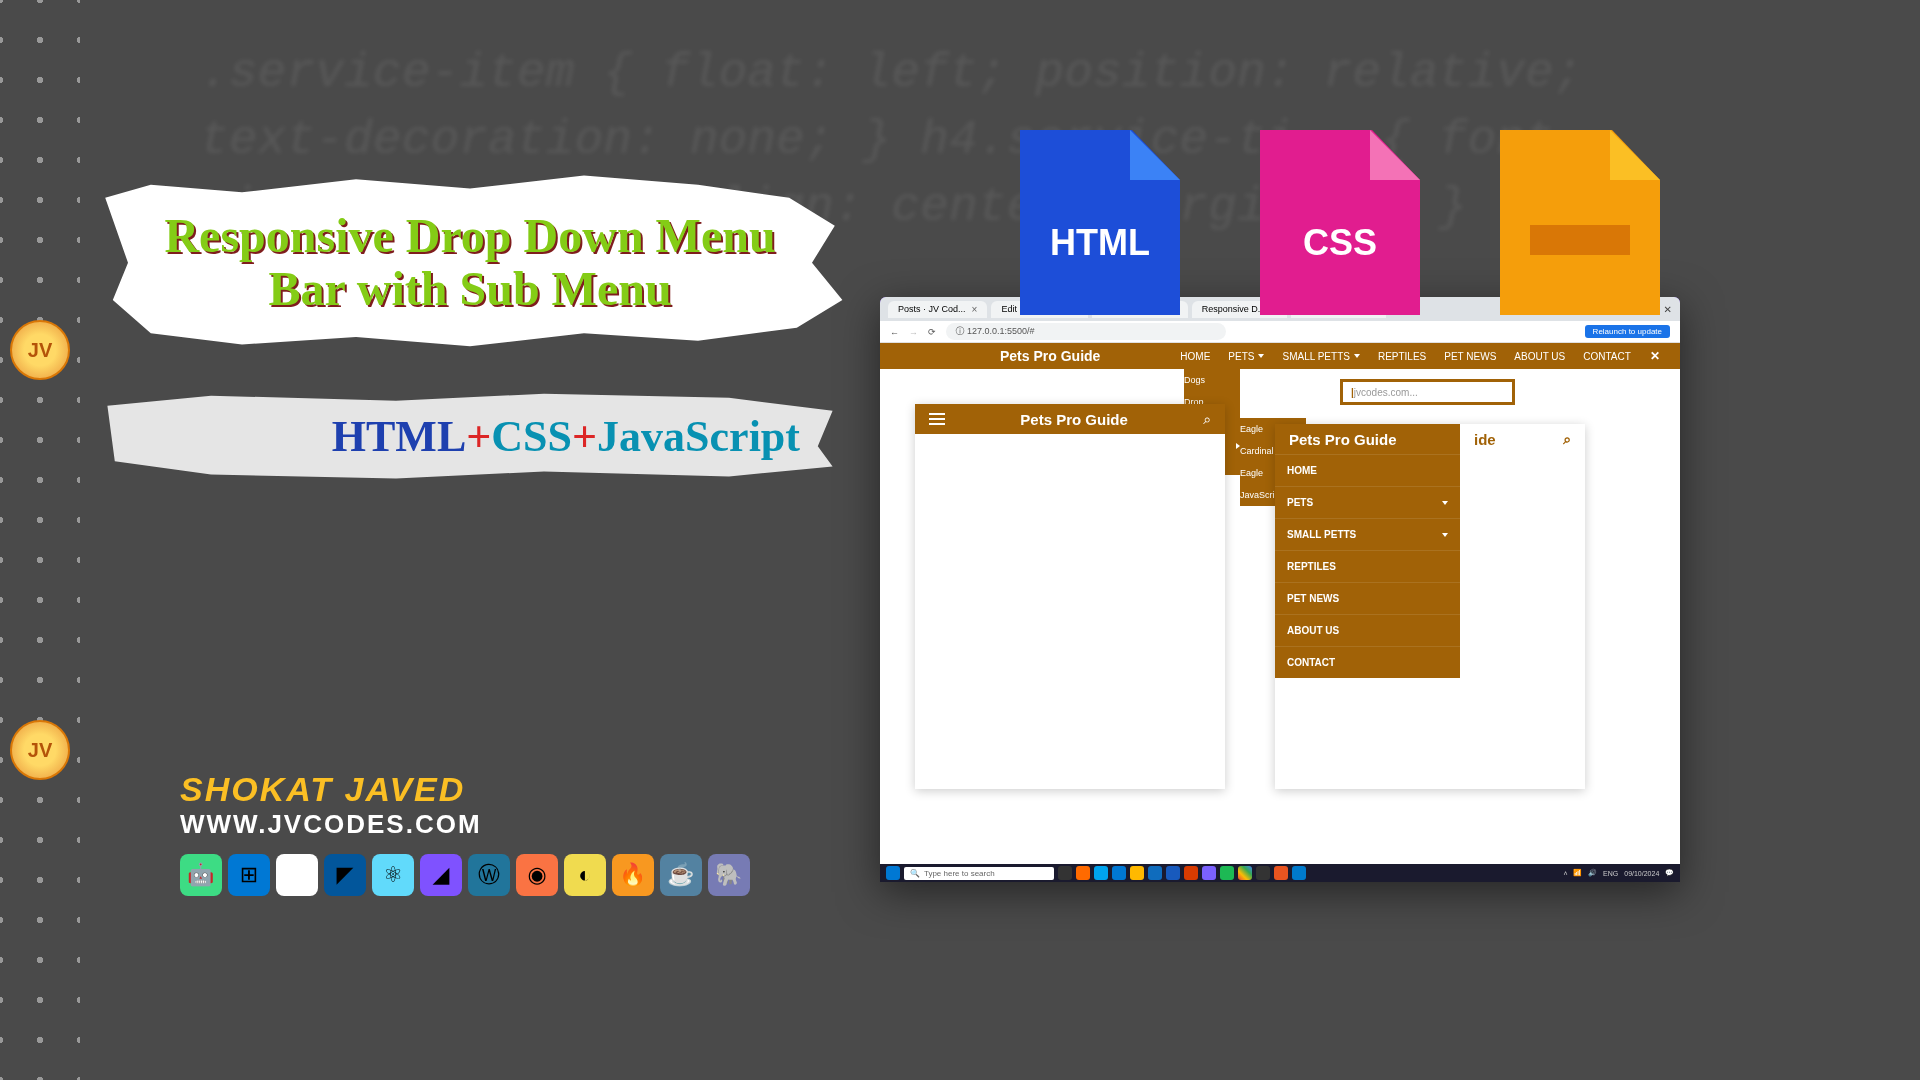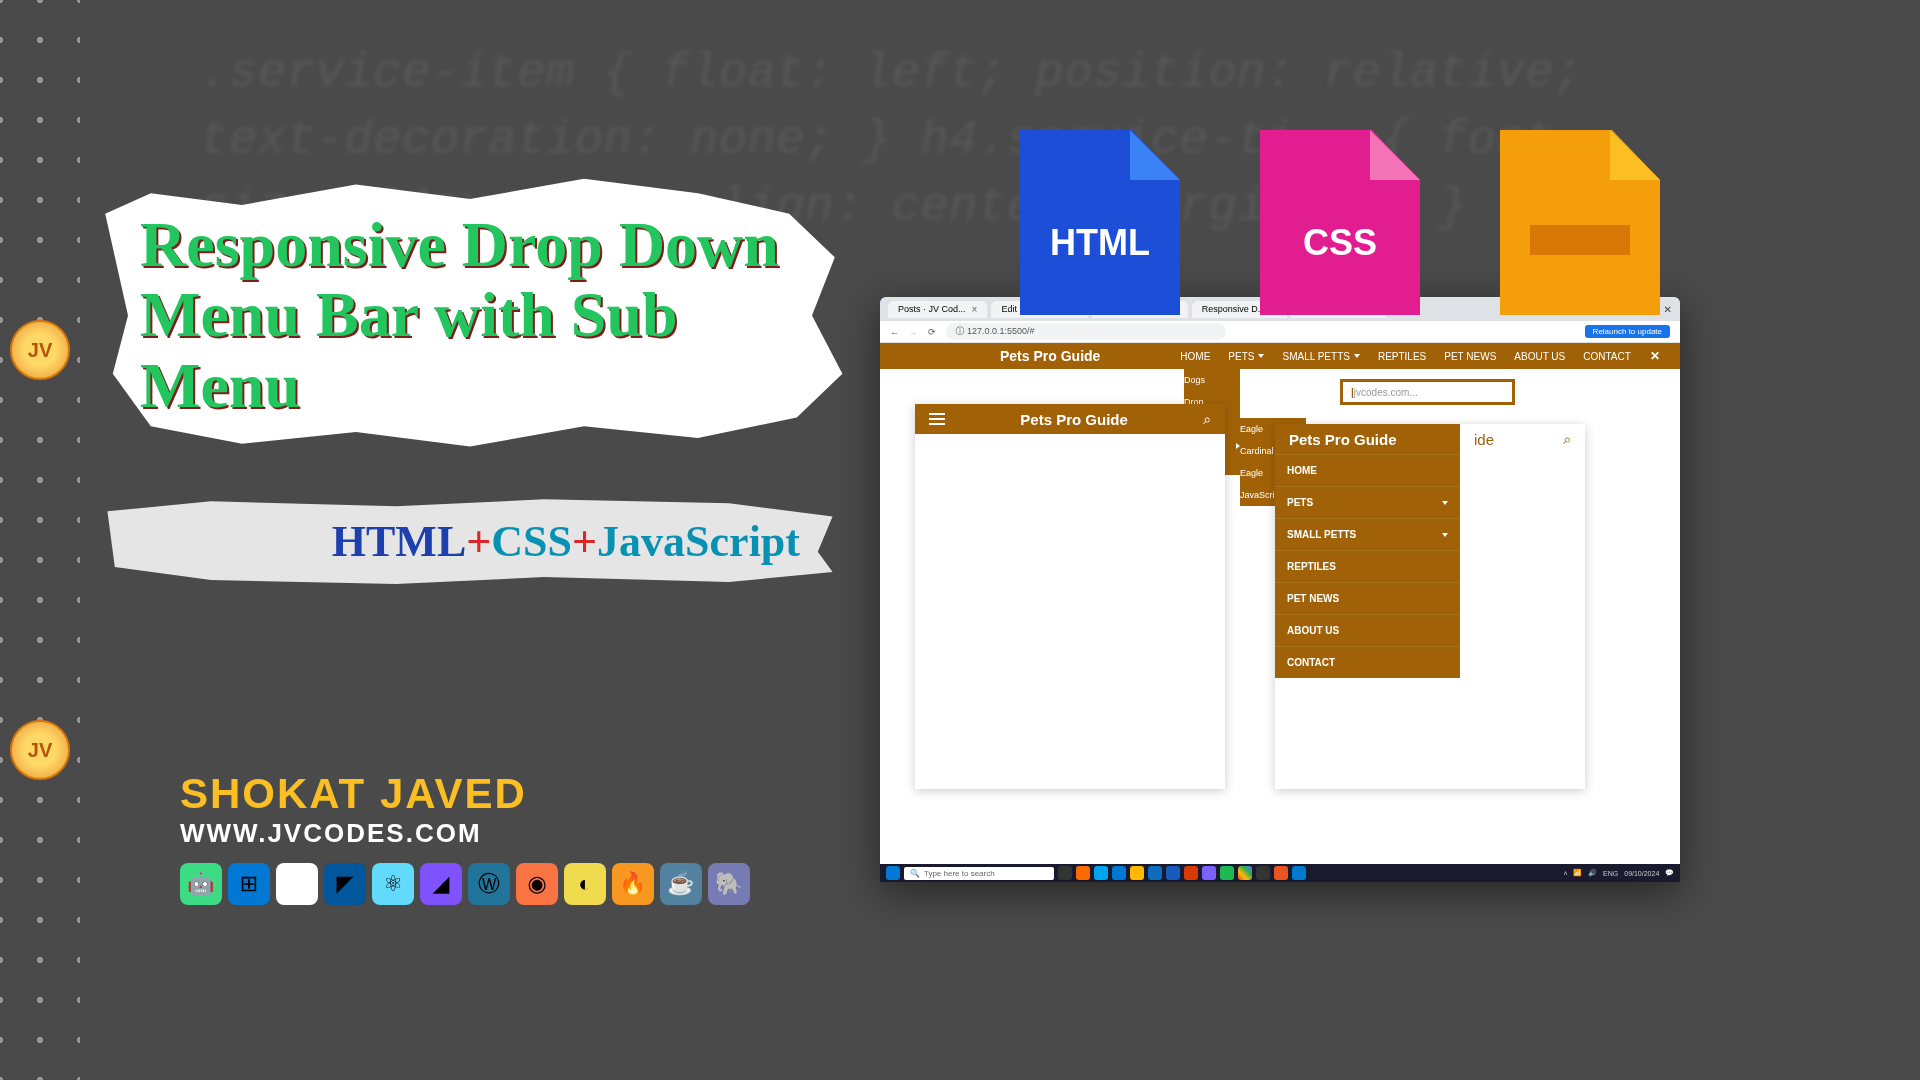--- a/index.html
+++ b/index.html
@@ -71,24 +71,24 @@
 }
 .brush-shape::before {
   content: "";
   position: absolute;
   inset: -10px;
   background: white;
   z-index: -1;
   clip-path: polygon(2% 15%, 8% 8%, 20% 12%, 35% 5%, 50% 10%, 65% 3%, 80% 8%, 92% 15%, 98% 30%, 95% 50%, 99% 70%, 93% 85%, 80% 92%, 65% 88%, 50% 95%, 35% 90%, 20% 94%, 8% 88%, 3% 70%, 5% 50%);
 }
 .headline {
-  font-size: 64px;
+  font-size: 48px;
   font-weight: 900;
-  color: #22c55e;
-  text-align: left;
+  color: #84cc16;
+  text-align: center;
   line-height: 1.1;
   text-shadow: 2px 2px 0 #7f1d1d;
   font-family: Georgia, serif;
 }
 .subline-wrap {
   position: relative;
   padding: 25px 40px;
   margin-top: 20px;
 }
 .subline-wrap::before {
@@ -111,22 +111,23 @@
 .subline .t-js { color: #0891b2; }
 
 .author-block {
   position: absolute;
   left: 180px;
   top: 770px;
   z-index: 5;
 }
 .author-name {
   color: #fbbf24;
-  font-size: 42px;
+  font-size: 34px;
   font-weight: 800;
+  font-style: italic;
   letter-spacing: 2px;
 }
 .brand-name {
   color: white;
   font-size: 48px;
   font-weight: 900;
   letter-spacing: 3px;
   margin-top: 8px;
 }
 .website {
@@ -369,21 +370,21 @@
   right: 0;
   top: 0;
   width: 125px;
   height: 30px;
   background: white;
   display: flex;
   align-items: center;
   justify-content: space-between;
   padding: 0 14px;
   color: #a16207;
-  font-weight: 400;
+  font-weight: 700;
   font-size: 15px;
 }
 .mobile-menu {
   background: #a16207;
   width: 185px;
   color: white;
   font-size: 10px;
 }
 .mobile-menu-item {
   padding: 10px 12px;

